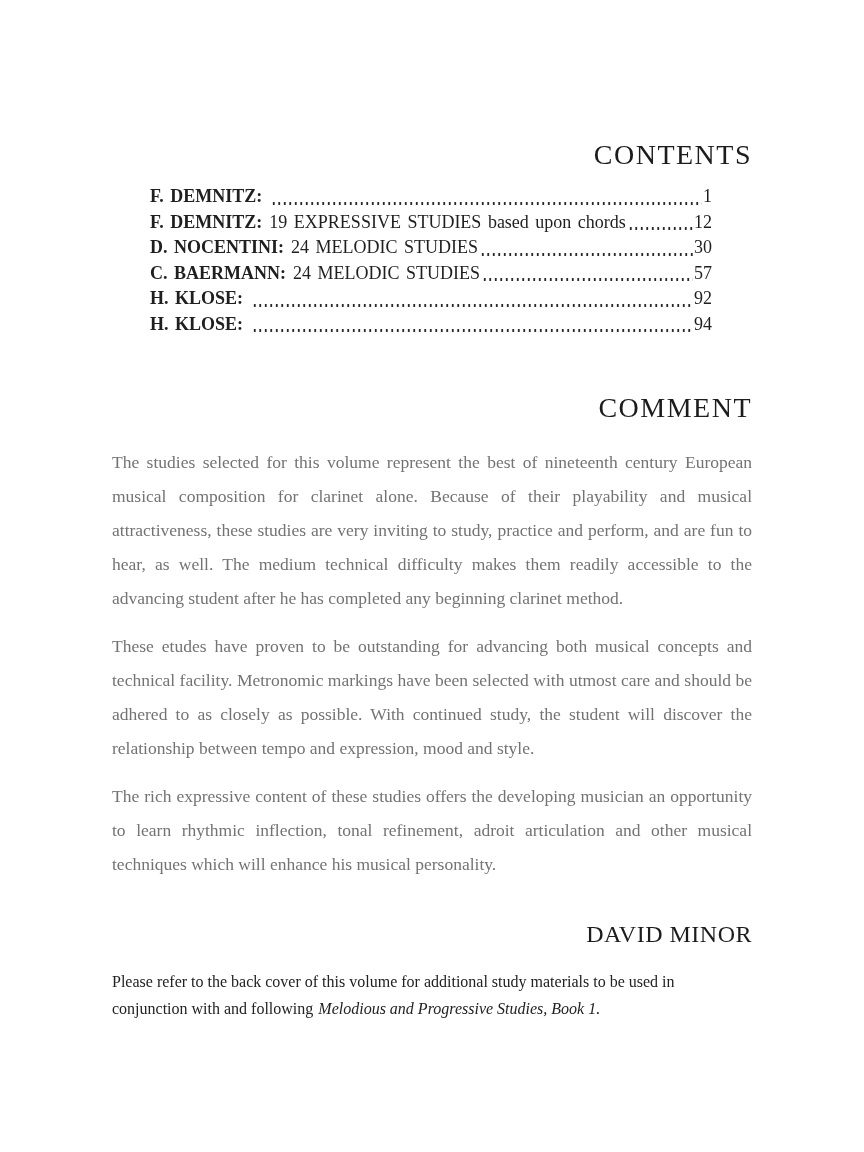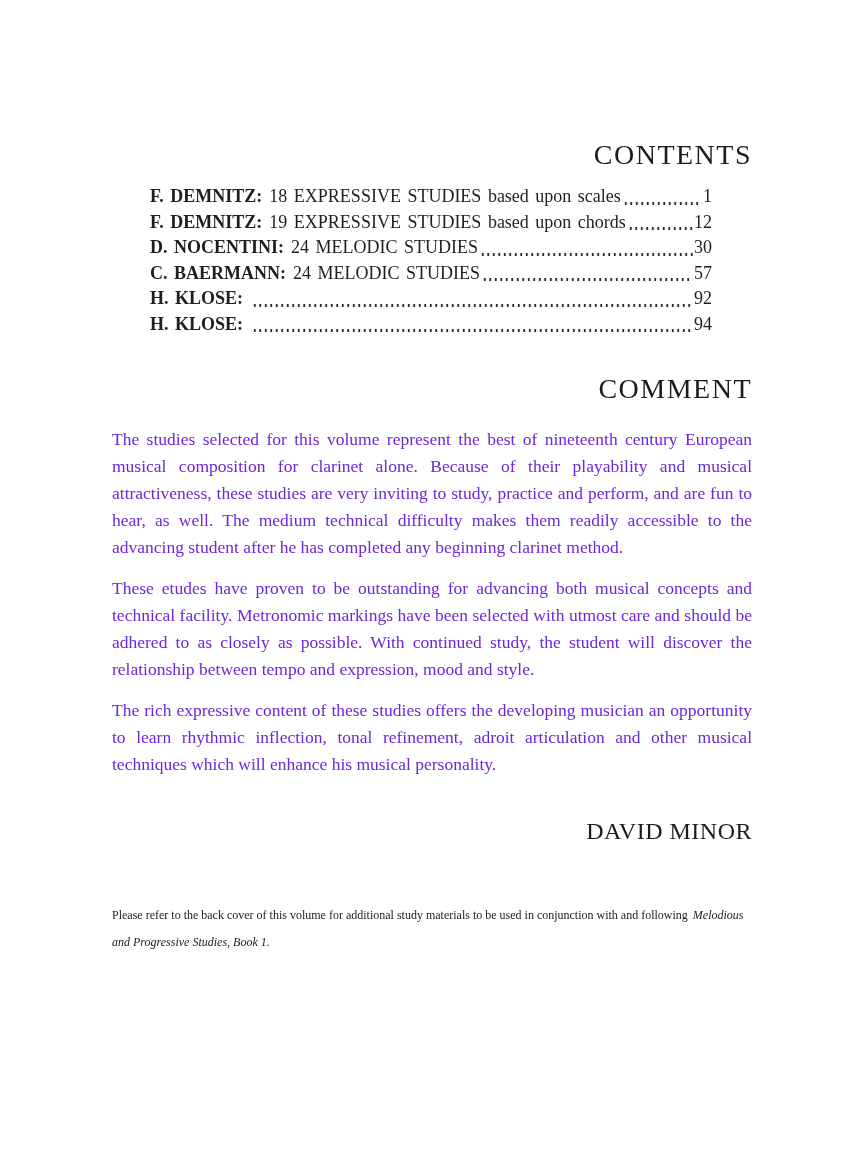--- a/index.html
+++ b/index.html
@@ -50,63 +50,62 @@
     margin: 0 1px 3px 2px;
     background-image: radial-gradient(circle, #2a2a2a 1.15px, transparent 1.3px);
     background-size: 5.5px 7px;
     background-repeat: repeat-x;
     background-position: left bottom;
   }
   .toc-page {
     font-size: 18px;
   }
   .comment-title {
-    margin-top: 37px;
+    margin-top: 56px;
   }
   .body-copy {
     margin: 22px 0 0 0;
     font-size: 17.5px;
-    line-height: 27px;
+    line-height: 34px;
     text-align: justify;
-    color: #6d28d9;
+    color: #737373;
   }
   .body-copy + .body-copy {
     margin-top: 14px;
   }
   .signature {
     margin-top: 40px;
     text-align: right;
     font-size: 24px;
     line-height: 26px;
     letter-spacing: 0.5px;
     color: #1c1c1c;
   }
   .footer-note {
-    margin-top: 58px;
-    font-size: 12px;
+    margin-top: 22px;
+    font-size: 16px;
     line-height: 26.5px;
     text-align: left;
     color: #222222;
   }
   .footer-note .book-title {
     font-style: italic;
     margin-left: 5px;
   }
 </style>
 </head>
 <body>
 
 <div class="page">
 
   <h1 class="section-title">CONTENTS</h1>
 
   <div class="toc">
     <div class="toc-row">
       <span class="toc-author">F. DEMNITZ:</span>
-      <span class="toc-title">18 EXPRESSIVE STUDIES based upon scales</span>
       <span class="toc-leader"></span>
       <span class="toc-page">1</span>
     </div>
     <div class="toc-row">
       <span class="toc-author">F. DEMNITZ:</span>
       <span class="toc-title">19 EXPRESSIVE STUDIES based upon chords</span>
       <span class="toc-leader"></span>
       <span class="toc-page">12</span>
     </div>
     <div class="toc-row">

